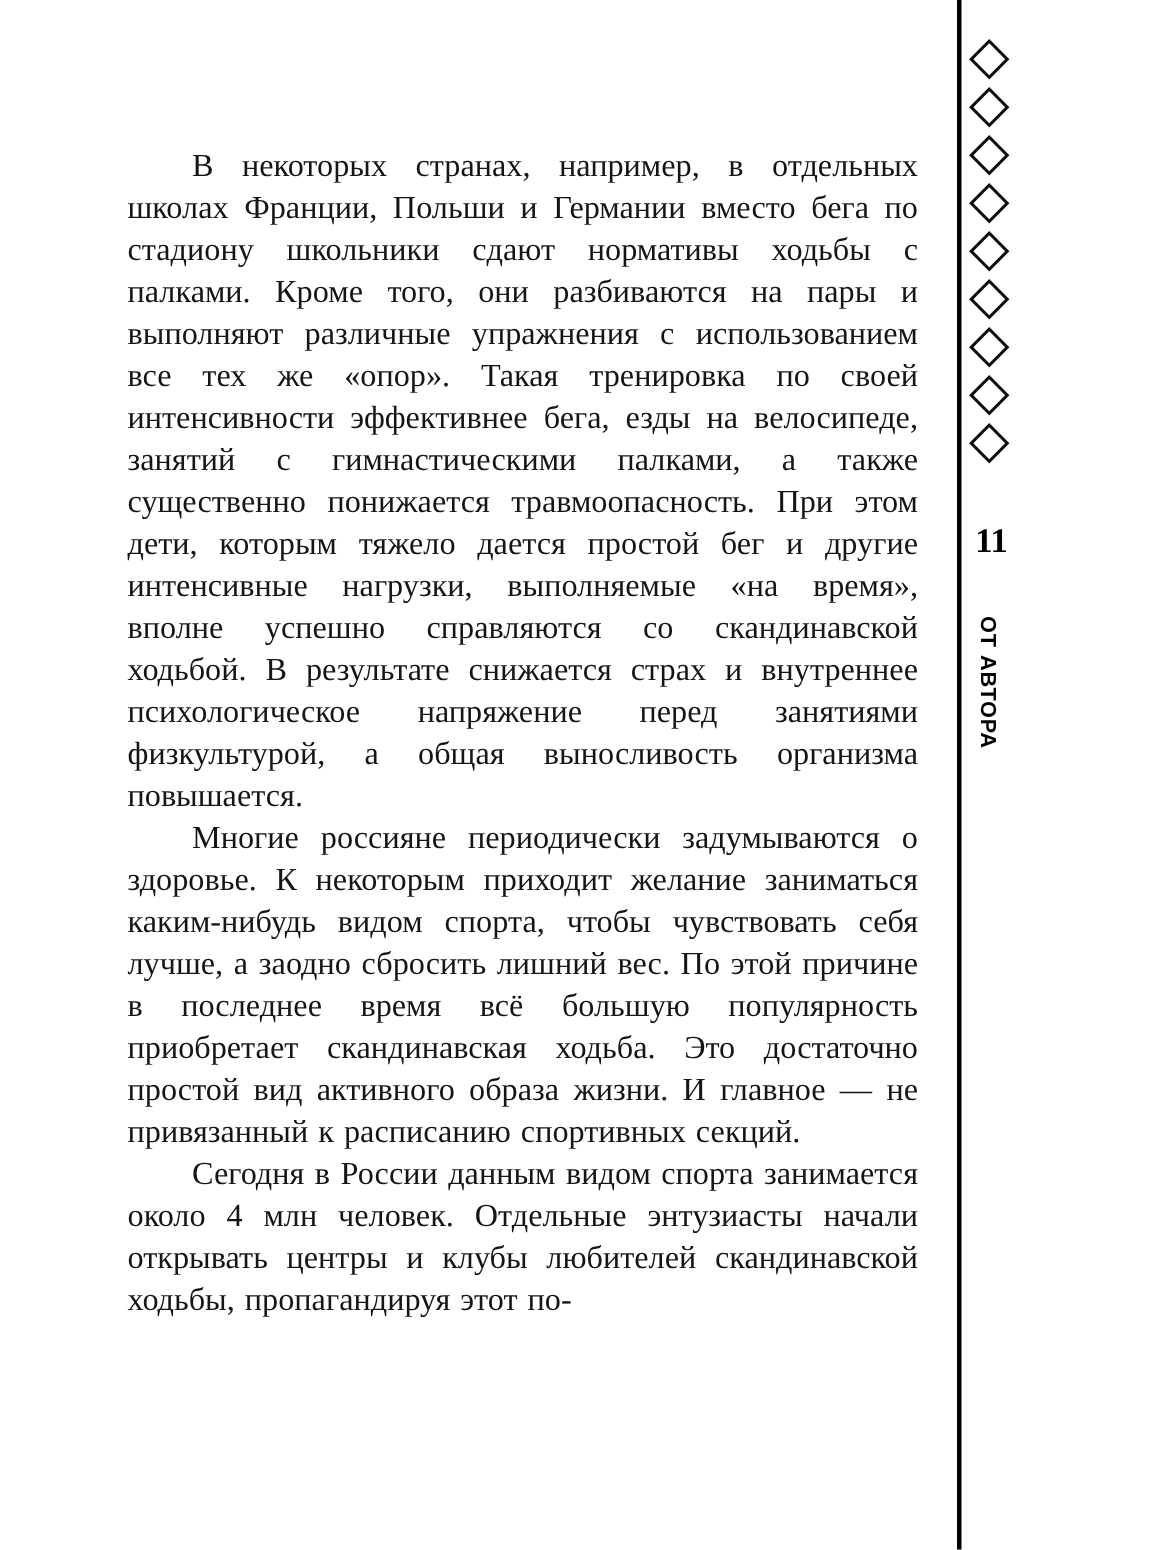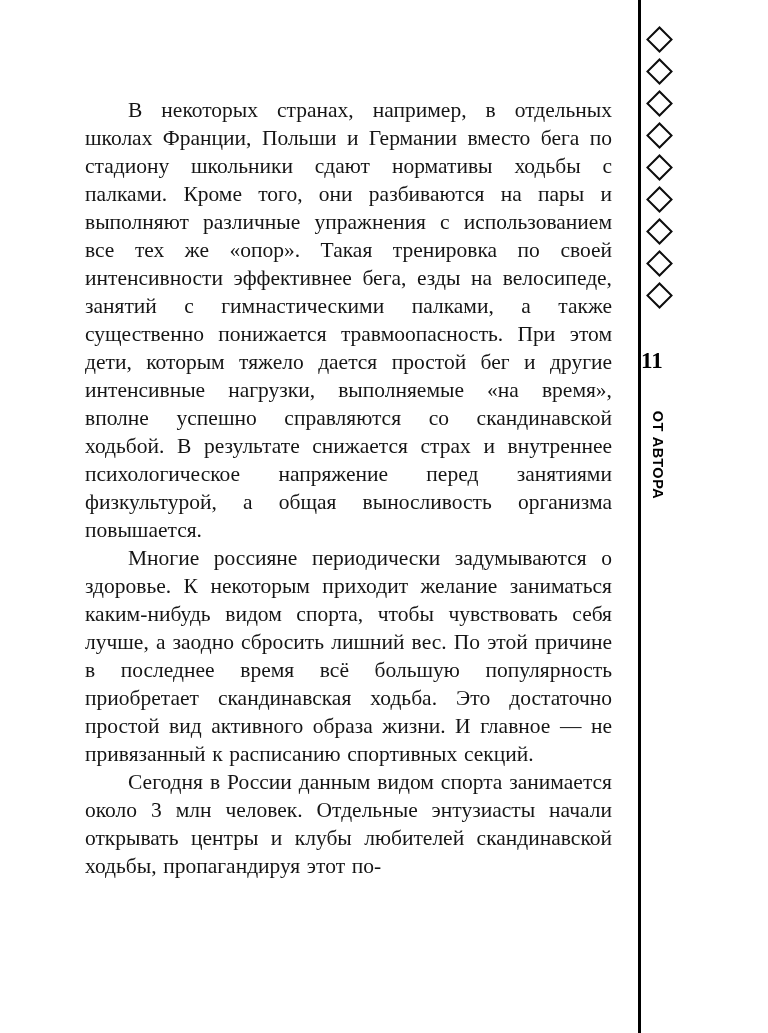--- a/index.html
+++ b/index.html
@@ -64,21 +64,21 @@
     flex: none;
     margin: 2px 0;
   }
 
   
   .page-number {
     position: absolute;
     left: 641px;
     top: 348px;
     width: 40px;
-    text-align: left;
+    text-align: center;
     font-family: "Liberation Serif", serif;
     font-size: 23px;
     font-weight: bold;
     color: #000;
   }
 
   
   .section-label {
     position: absolute;
     left: 658px;
@@ -92,21 +92,21 @@
     letter-spacing: 0.6px;
     color: #000;
   }
 </style>
 </head>
 <body>
 
 <div class="text-block">
     <p>В некоторых странах, например, в отдельных школах Франции, Польши и Германии вместо бега по стадиону школьники сдают нормативы ходьбы с палками. Кроме того, они разбиваются на пары и выполняют различные упражнения с использованием все тех же «опор». Такая тренировка по своей интенсивности эффективнее бега, езды на велосипеде, занятий с гимнастическими палками, а также существенно понижается травмоопасность. При этом дети, которым тяжело дается простой бег и другие интенсивные нагрузки, выполняемые «на время», вполне успешно справляются со скандинавской ходьбой. В результате снижается страх и внутреннее психологическое напряжение перед занятиями физкультурой, а общая выносливость организма повышается.</p>
     <p>Многие россияне периодически задумываются о здоровье. К некоторым приходит желание заниматься каким-нибудь видом спорта, чтобы чувствовать себя лучше, а заодно сбросить лишний вес. По этой причине в последнее время всё большую популярность приобретает скандинавская ходьба. Это достаточно простой вид активного образа жизни. И главное — не привязанный к расписанию спортивных секций.</p>
-    <p>Сегодня в России данным видом спорта занимается около 3 млн человек. Отдельные энтузиасты начали открывать центры и клубы любителей скандинавской ходьбы, пропагандируя этот по-</p>
+    <p>Сегодня в России данным видом спорта занимается около 4 млн человек. Отдельные энтузиасты начали открывать центры и клубы любителей скандинавской ходьбы, пропагандируя этот по-</p>
   </div>
 
 <div class="vertical-rule"></div>
 
 <div class="ornament-column">
     <div class="diamond"></div>
     <div class="diamond"></div>
     <div class="diamond"></div>
     <div class="diamond"></div>
     <div class="diamond"></div>

